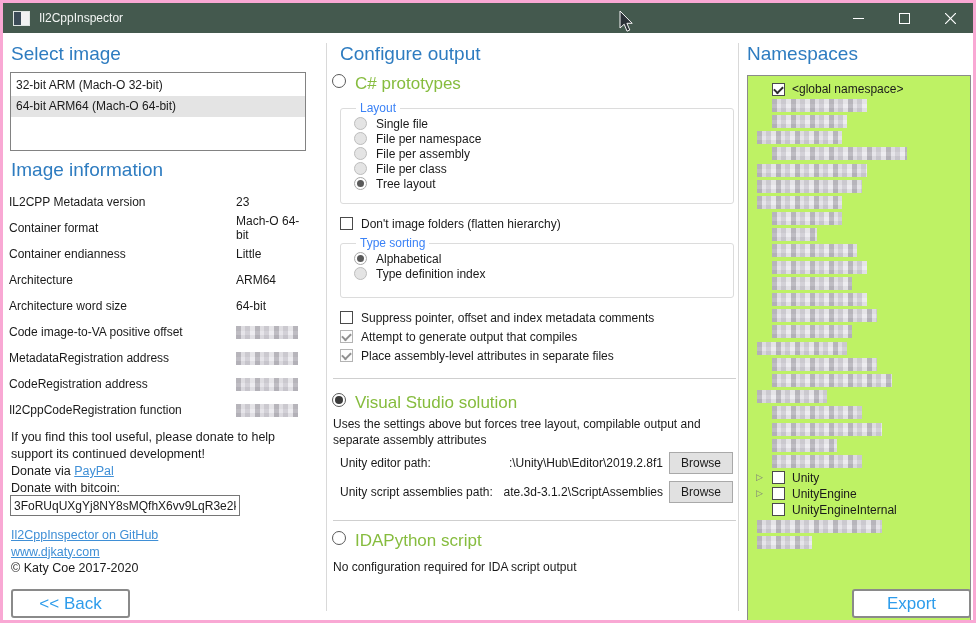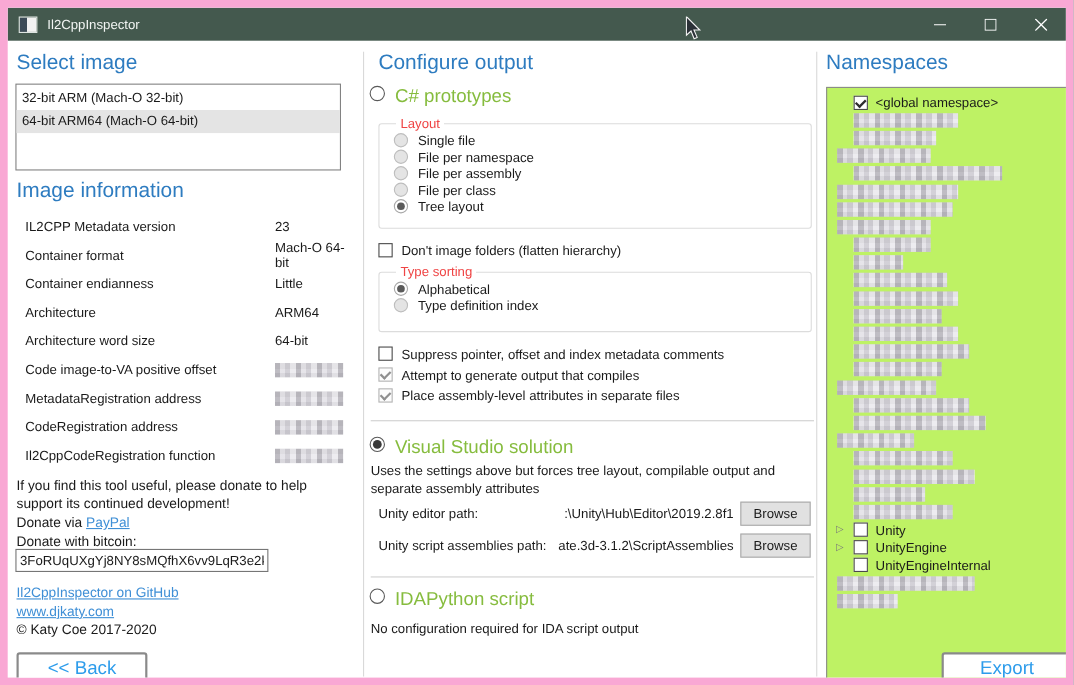--- a/index.html
+++ b/index.html
@@ -1,18 +1,18 @@
 <!DOCTYPE html>
 <html><head>
 <meta charset="utf-8">
 <style>
   html,body{margin:0;padding:0;background:#888;}
   .window{
     position:relative;width:976px;height:623px;background:#fff;
-    border:7px solid #f9a8d4;box-sizing:border-box;overflow:hidden;
+    border:3px solid #f9a8d4;box-sizing:border-box;overflow:hidden;
     font-family:"Liberation Sans",sans-serif;color:#1a1a1a;
   }
   
   .titlebar{position:absolute;left:0;top:0;right:0;height:30px;background:#44594e;display:flex;align-items:center;}
   .app-icon{width:15px;height:13px;margin-left:10px;border:1px solid #dfe5e2;background:linear-gradient(90deg,#3c4b57 0 45%,#f2f2f2 45%);flex:none;}
   .title-text{color:#f2f5f3;font-size:12px;margin-left:9px;}
   .win-controls{position:absolute;right:0;top:0;height:30px;display:flex;}
   .wbtn{width:46px;height:30px;display:flex;align-items:center;justify-content:center;}
   
   .h-blue{position:absolute;font-size:19px;color:#2e7cc0;}
@@ -35,37 +35,37 @@
       repeating-linear-gradient(0deg,#d3d1d7 0 4px,#eceaef 4px 8px,#dcdade 8px 13px);}
   .big-btn{position:absolute;width:119px;height:29px;background:#fff;border:2px solid #8a8a8a;border-radius:3px;
     color:#2d9ceb;font-size:17px;display:flex;align-items:center;justify-content:center;box-sizing:border-box;}
   a.lnk{color:#3f8fd6;text-decoration:underline;cursor:pointer;}
   
   .pos-sel-heading{left:8px;top:40px;}
   .sel-list{position:absolute;left:7px;top:69px;width:296px;height:79px;border:1px solid #828282;box-sizing:border-box;background:#fff;padding-top:2px;}
   .li-row{height:21px;line-height:21px;font-size:12px;padding-left:5px;}
   .li-row.selected{background:#e4e4e4;}
   .pos-info-heading{left:8px;top:156px;}
-  .info-table{position:absolute;left:16px;top:186px;width:300px;}
+  .info-table{position:absolute;left:6px;top:186px;width:300px;}
   .info-row{display:flex;align-items:center;height:26px;font-size:12px;}
   .info-label{width:227px;flex:none;}
   .info-value{font-size:12px;}
   .info-px{width:62px;}
   .donate{position:absolute;left:8px;top:426px;width:300px;font-size:12.5px;line-height:17px;}
   .btc-input{position:absolute;left:7px;top:492px;width:230px;height:21px;border:1px solid #767676;box-sizing:border-box;font-family:"Liberation Sans",sans-serif;font-size:12px;padding:1px 3px;color:#1a1a1a;}
   .links{position:absolute;left:8px;top:524px;font-size:12.5px;line-height:16.5px;}
   .pos-back{left:8px;top:586px;}
   
   .pos-cfg-heading{left:337px;top:40px;}
   .sec-row{position:absolute;display:flex;align-items:flex-start;gap:9px;}
   .pos-csharp{left:329px;top:71px;}
   .pos-vs{left:329px;top:390px;}
   .pos-ida{left:329px;top:528px;}
   fieldset.grp{position:absolute;border:1px solid #dcdcdc;border-radius:3px;margin:0;padding:1px 8px 4px 13px;box-sizing:border-box;}
-  fieldset.grp legend{font-size:12px;color:#ef4444;padding:0 4px;margin-left:2px;}
+  fieldset.grp legend{font-size:12px;color:#3b82f6;padding:0 4px;margin-left:2px;}
   .pos-layout{left:337px;top:98px;width:394px;height:103px;}
   .pos-typesort{left:337px;top:233px;width:394px;height:62px;}
   .opt-row{display:flex;align-items:center;gap:9px;height:15px;font-size:12px;text-align:center;}
   .cbx-row{display:flex;align-items:center;gap:8px;height:19px;font-size:12px;}
   .pos-flatten{position:absolute;left:337px;top:211px;}
   .cb-list{position:absolute;left:337px;top:305px;}
   .pos-hsep1{left:330px;top:375px;width:403px;}
   .pos-hsep2{left:330px;top:517px;width:403px;}
   .sec-desc{position:absolute;font-size:12px;line-height:16px;color:#1a1a1a;}
   .pos-vs-desc{left:330px;top:413px;width:400px;}

